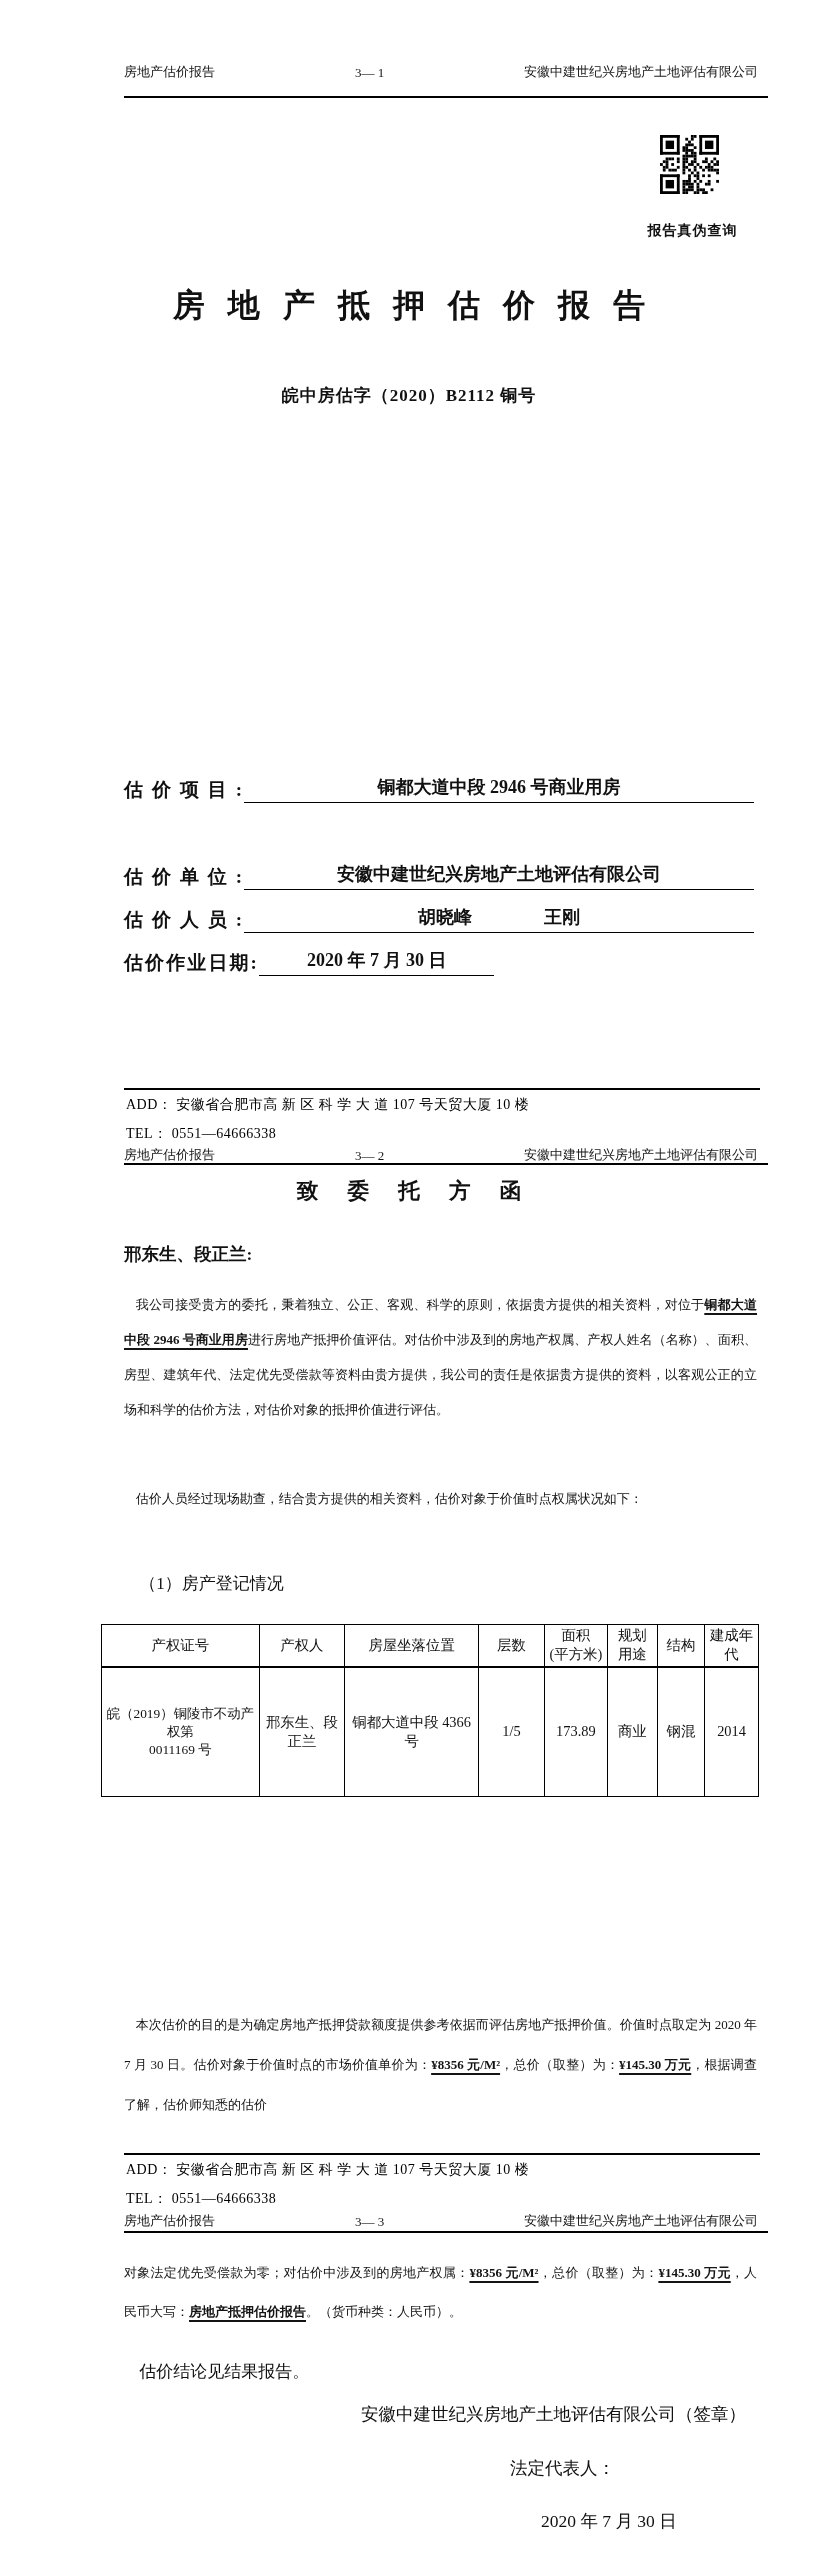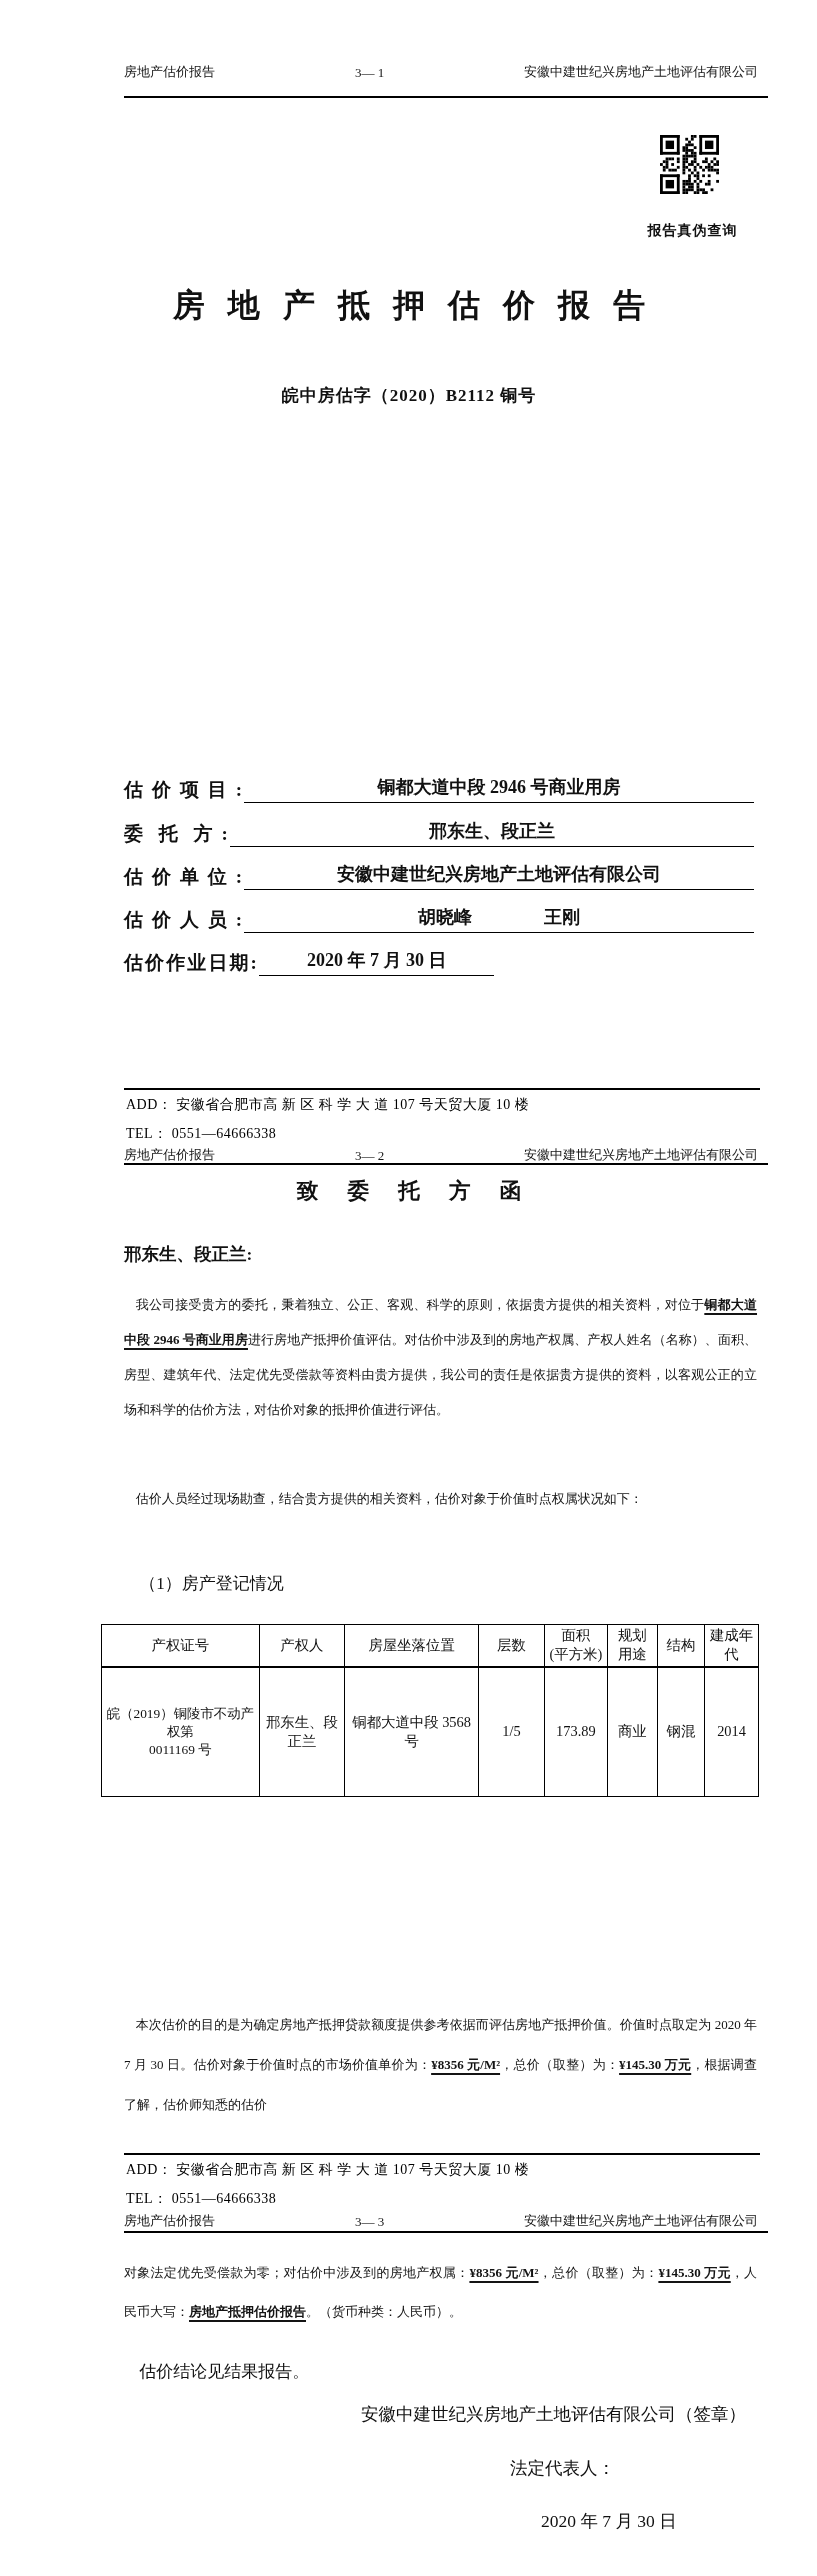--- a/index.html
+++ b/index.html
@@ -219,24 +219,20 @@
   </div>
   <div class="abs qrcap">报告真伪查询</div>
 
   <div class="abs cover-title" style="top:284px;">房地产抵押估价报告</div>
   <div class="abs doc-no" style="top:384px;">皖中房估字（2020）B2112 铜号</div>
 
   <div class="abs fieldrow" style="top:775px;">
     <span class="f-label">估 价 项 目 :</span>
     <span class="f-line">铜都大道中段 2946 号商业用房</span>
   </div>
-  <div class="abs fieldrow" style="top:819px;">
-    <span class="f-label">委  托  方 :</span>
-    <span class="f-line">邢东生、段正兰</span>
-  </div>
   <div class="abs fieldrow" style="top:862px;">
     <span class="f-label">估 价 单 位 :</span>
     <span class="f-line">安徽中建世纪兴房地产土地评估有限公司</span>
   </div>
   <div class="abs fieldrow" style="top:905px;justify-content:center;">
     <span class="f-label">估 价 人 员 :</span>
     <span class="f-line">胡晓峰　　　　王刚</span>
   </div>
   <div class="abs fieldrow" style="top:948px;">
     <span class="f-label">估价作业日期:</span>
@@ -285,21 +281,21 @@
         <th>结构</th>
         <th>建成年
 代</th>
       </tr>
     </thead>
     <tbody>
       <tr>
         <td class="cert">皖（2019）铜陵市不动产权第
 0011169 号</td>
         <td>邢东生、段正兰</td>
-        <td>铜都大道中段 3568 号</td>
+        <td>铜都大道中段 4366 号</td>
         <td>1/5</td>
         <td>173.89</td>
         <td>商业</td>
         <td>钢混</td>
         <td>2014</td>
       </tr>
     </tbody>
   </table>
 
   <div class="abs para" style="top:2005px;"><span>本次估价的目的是为确定房地产抵押贷款额度提供参考依据而评估房地产抵押价值。价值时点取定为 2020 年 7 月 30 日。估价对象于价值时点的市场价值单价为：</span><span class="em-seg">¥8356 元/M²</span><span>，总价（取整）为：</span><span class="em-seg">¥145.30 万元</span><span>，根据调查了解，估价师知悉的估价</span></div>

